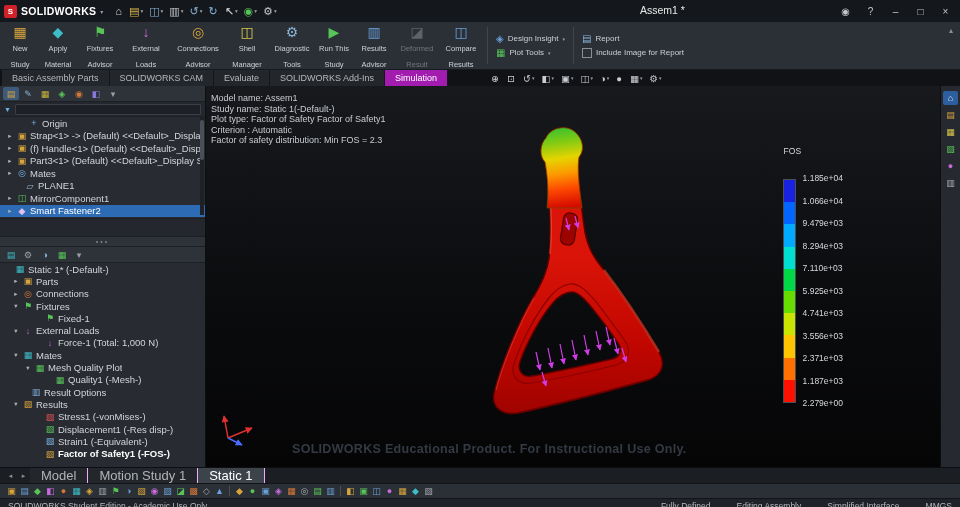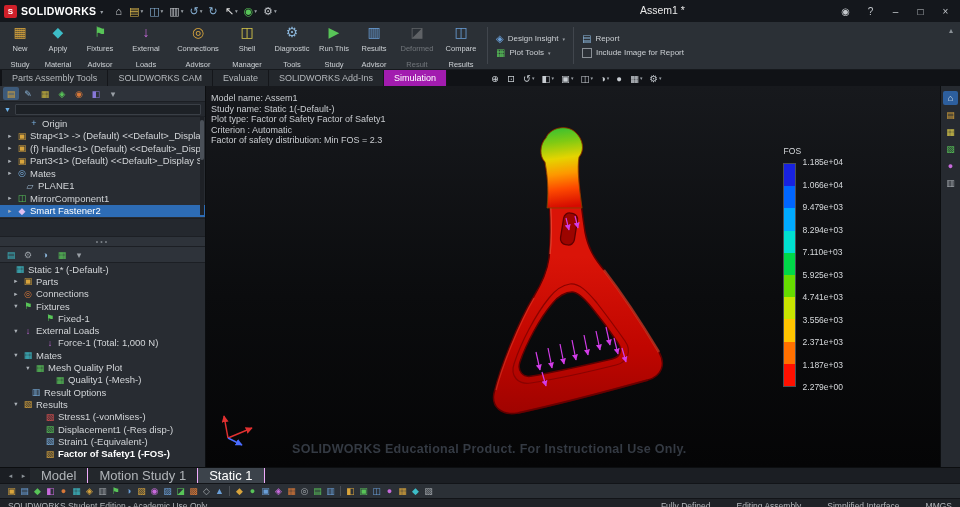--- a/index.html
+++ b/index.html
@@ -70,21 +70,21 @@
   .splitter{height:9px;flex:none;background:#2e333a;border-top:1px solid #1c1f24;border-bottom:1px solid #1c1f24;display:grid;place-items:center;color:#7a8087;font-size:7px;letter-spacing:2px;}
   .splitter::after{content:"•••";}
   .vscroll{position:absolute;right:1px;top:30px;width:4px;height:99px;background:#1e2126;}
   .vscroll .thumb{position:absolute;top:4px;left:0;width:4px;height:40px;background:#4a5058;border-radius:2px;}
   .panel-fill{flex:1;background:#282c32;}
   
   .viewport{flex:1;position:relative;overflow:hidden;background:linear-gradient(180deg,#17191d 0%,#0b0c0e 55%,#050506 100%);}
   .viewport svg{position:absolute;left:0;top:0;pointer-events:none;}
   .vp-info{position:absolute;left:5px;top:7px;font-size:9px;line-height:10.5px;color:#c9ccd0;z-index:3;}
   .legend{position:absolute;right:97px;top:60px;z-index:3;font-size:8.5px;color:#d6d9dc;}
-  .legend-title{margin:0 0 7px 1px;}
+  .legend-title{margin:0 0 23px 1px;}
   .legend-body{display:flex;gap:7px;}
   .legend-bar{width:13px;height:224px;display:flex;flex-direction:column;border:1px solid #4a4f55;box-sizing:border-box;}
   .band{flex:1;}
   .legend-labels{display:flex;flex-direction:column;justify-content:space-between;height:234px;margin-top:-5px;}
   .legend-labels div{line-height:9px;}
   .watermark{position:absolute;left:86px;top:356px;font-size:12.5px;font-weight:bold;color:#343a43;letter-spacing:.3px;z-index:2;}
   
   .rightstrip{width:19px;flex:none;background:#262a30;border-left:1px solid #0c0e10;display:flex;flex-direction:column;align-items:center;gap:3px;padding-top:5px;}
   .tp-icon{width:15px;height:14px;display:grid;place-items:center;font-size:9px;border-radius:2px;}
   .tp-icon.active{background:#2d5f9e;}
@@ -277,21 +277,21 @@
     </div>
   </div>
   <div class="ribbon-fill"></div>
   <div class="ribbon-pin">▴</div>
 </div>
 
 <div class="tabstrip">
   <div class="cmtabs">
 
       <div class="cmtab">
-        <span>Parts Assembly Tools</span>
+        <span>Basic Assembly Parts</span>
       </div>
 
       <div class="cmtab">
         <span>SOLIDWORKS CAM</span>
       </div>
 
       <div class="cmtab">
         <span>Evaluate</span>
       </div>
 

